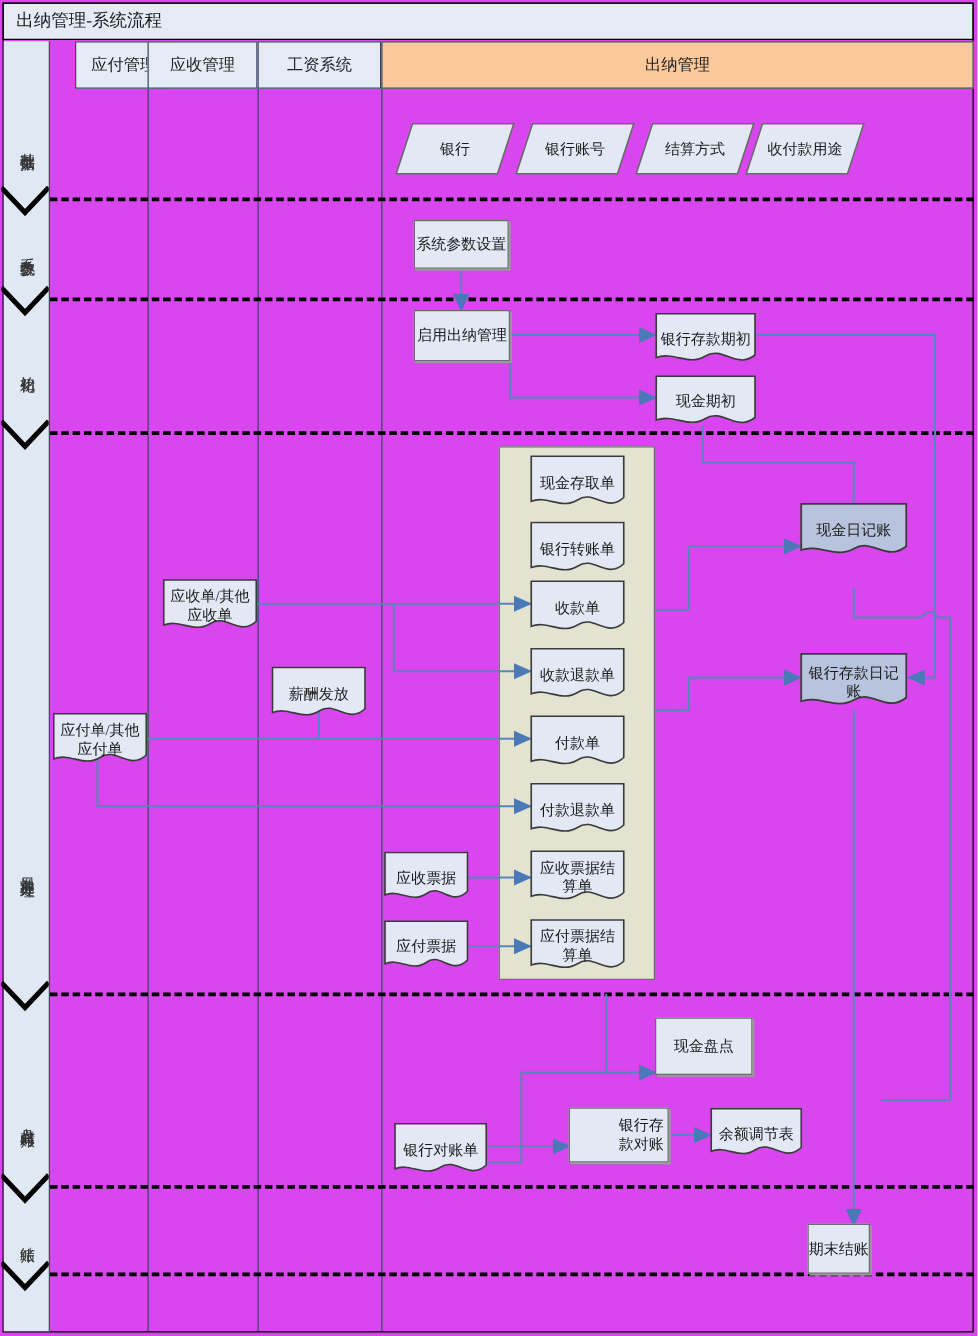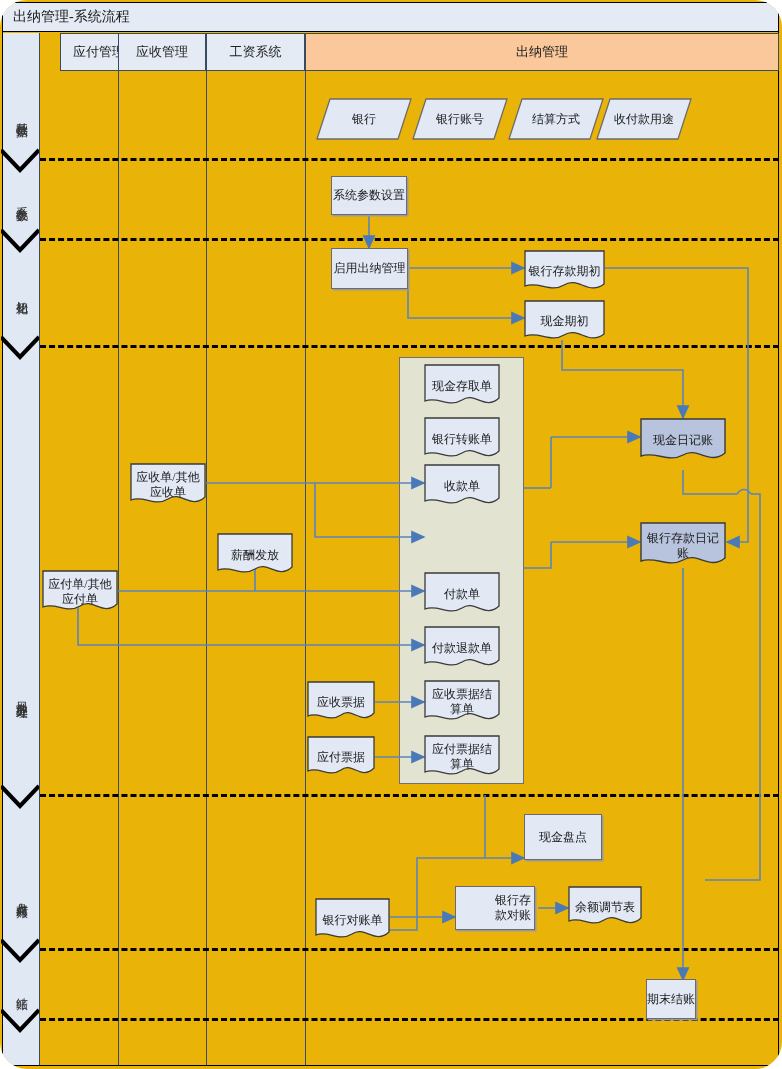--- a/index.html
+++ b/index.html
@@ -1,17 +1,17 @@
 <!DOCTYPE html>
 <html><head>
 <meta charset="utf-8">
 <style>
   html,body{margin:0;padding:0;background:#fff;}
   body{font-family:"Liberation Serif","DejaVu Serif",serif;}
-  #page{position:relative;width:782px;height:1069px;overflow:hidden;background:#eab308;border-radius:27px;}
+  #page{position:relative;width:782px;height:1069px;overflow:hidden;background:#d946ef;}
 
   
   .frame{position:absolute;left:2px;top:2px;width:777px;height:1064px;border:1px solid #000;box-sizing:border-box;}
 
   .title-bar{position:absolute;left:2px;top:2px;width:777px;height:30px;
     background:#e4ebf5;border:1px solid #000;box-sizing:border-box;
     display:flex;align-items:center;padding-left:10px;font-size:14px;color:#1b1b1b;}
 
   
   .lane-col{position:absolute;left:3px;top:33px;width:37px;height:1032px;background:#e0e8f4;border-right:1px solid #3a4a63;box-sizing:border-box;}
@@ -255,20 +255,26 @@
         <path d="M1,1 L75,1 L75,34 C61,47 51,27 38,36 C25,44 14,32 1,37 Z" fill="#e2e9f5" stroke="#3a3a3a" stroke-width="1.3"></path>
       </svg>
     <div class="doc-txt">银行转账单</div>
   </div>
   <div class="node doc" style="left:424px;top:464px;width:76px;height:44px;">
     <svg class="doc-svg" viewBox="0 0 76 44" preserveAspectRatio="none">
         <path d="M1,1 L75,1 L75,34 C61,47 51,27 38,36 C25,44 14,32 1,37 Z" fill="#e2e9f5" stroke="#3a3a3a" stroke-width="1.3"></path>
       </svg>
     <div class="doc-txt">收款单</div>
   </div>
+  <div class="node doc" style="left:424px;top:518px;width:76px;height:44px;">
+    <svg class="doc-svg" viewBox="0 0 76 44" preserveAspectRatio="none">
+        <path d="M1,1 L75,1 L75,34 C61,47 51,27 38,36 C25,44 14,32 1,37 Z" fill="#e2e9f5" stroke="#3a3a3a" stroke-width="1.3"></path>
+      </svg>
+    <div class="doc-txt">收款退款单</div>
+  </div>
   <div class="node doc" style="left:424px;top:572px;width:76px;height:44px;">
     <svg class="doc-svg" viewBox="0 0 76 44" preserveAspectRatio="none">
         <path d="M1,1 L75,1 L75,34 C61,47 51,27 38,36 C25,44 14,32 1,37 Z" fill="#e2e9f5" stroke="#3a3a3a" stroke-width="1.3"></path>
       </svg>
     <div class="doc-txt">付款单</div>
   </div>
   <div class="node doc" style="left:424px;top:626px;width:76px;height:44px;">
     <svg class="doc-svg" viewBox="0 0 76 44" preserveAspectRatio="none">
         <path d="M1,1 L75,1 L75,34 C61,47 51,27 38,36 C25,44 14,32 1,37 Z" fill="#e2e9f5" stroke="#3a3a3a" stroke-width="1.3"></path>
       </svg>
@@ -311,21 +317,21 @@
       </svg>
     <div class="doc-txt">应收票据</div>
   </div>
   <div class="node doc" style="left:307px;top:736px;width:68px;height:42px;">
     <svg class="doc-svg" viewBox="0 0 68 42" preserveAspectRatio="none">
         <path d="M1,1 L67,1 L67,32 C54,45 45,25 34,34 C22,42 12,30 1,35 Z" fill="#e2e9f5" stroke="#3a3a3a" stroke-width="1.3"></path>
       </svg>
     <div class="doc-txt">应付票据</div>
   </div>
 
-  <div class="node doc" style="left:640px;top:418px;width:86px;height:45px;">
+  <div class="node doc" style="left:640px;top:402px;width:86px;height:45px;">
     <svg class="doc-svg" viewBox="0 0 86 45" preserveAspectRatio="none">
         <path d="M1,1 L85,1 L85,35 C69,48 58,28 43,37 C29,45 15,33 1,38 Z" fill="#b8c4de" stroke="#3a3a3a" stroke-width="1.4"></path>
       </svg>
     <div class="doc-txt">现金日记账</div>
   </div>
   <div class="node doc" style="left:640px;top:522px;width:86px;height:47px;">
     <svg class="doc-svg" viewBox="0 0 86 47" preserveAspectRatio="none">
         <path d="M1,1 L85,1 L85,36 C69,49 58,29 43,38 C29,46 15,34 1,39 Z" fill="#b8c4de" stroke="#3a3a3a" stroke-width="1.4"></path>
       </svg>
     <div class="doc-txt">银行存款日记账</div>

